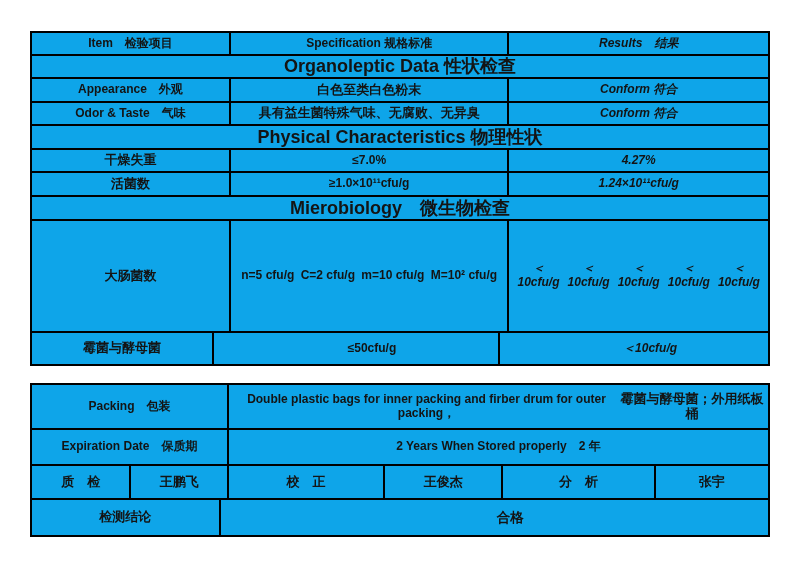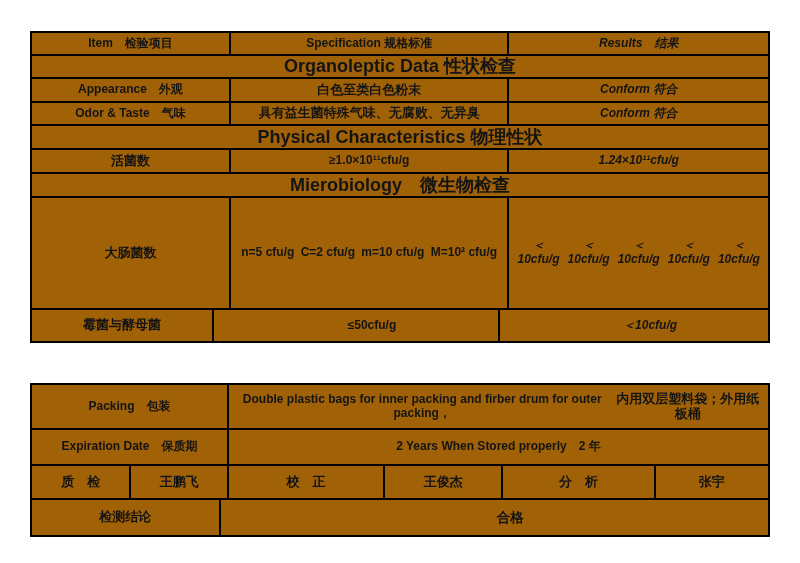--- a/index.html
+++ b/index.html
@@ -13,21 +13,21 @@
     font-family: "Liberation Sans", sans-serif;
     font-weight: 700;
     color: #141414;
     position: relative;
     overflow: hidden;
   }
   .tbl {
     position: absolute;
     border: 2px solid #000;
     box-sizing: border-box;
-    background: #a16207;
+    background: #0ea5e9;
   }
   .row {
     display: flex;
     box-sizing: border-box;
     border-bottom: 2px solid #000;
   }
   .row:last-child { border-bottom: none; gap: 32px; }
   .cell {
     box-sizing: border-box;
     border-right: 2px solid #000;
@@ -85,20 +85,25 @@
   <div class="row" style="height:23px">
     <div class="cell c1">Odor &amp; Taste　气味</div>
     <div class="cell c2 cn">具有益生菌特殊气味、无腐败、无异臭</div>
     <div class="cell c3">Conform 符合</div>
   </div>
 
   <div class="row" style="height:24px">
     <div class="cell section-cell">Physical Characteristics 物理性状</div>
   </div>
 
+  <div class="row" style="height:23px">
+    <div class="cell c1 cn">干燥失重</div>
+    <div class="cell c2">≤7.0%</div>
+    <div class="cell c3">4.27%</div>
+  </div>
 
   <div class="row" style="height:24px">
     <div class="cell c1 cn">活菌数</div>
     <div class="cell c2">≥1.0×10¹¹cfu/g</div>
     <div class="cell c3">1.24×10¹¹cfu/g</div>
   </div>
 
   <div class="row" style="height:24px">
     <div class="cell section-cell">Mierobiology　微生物检查</div>
   </div>
@@ -127,21 +132,21 @@
   </div>
 
 </div>
 
 <div class="tbl" id="info-table">
 
   <div class="row" style="height:45px">
     <div class="cell i1">Packing　包装</div>
     <div class="cell i2 stack">
       <span>Double plastic bags for inner packing and firber drum for outer packing，</span>
-      <span class="cn">内用双层塑料袋；外用纸板桶</span>
+      <span class="cn">霉菌与酵母菌；外用纸板桶</span>
     </div>
   </div>
 
   <div class="row" style="height:36px">
     <div class="cell i1">Expiration Date　保质期</div>
     <div class="cell i2">2 Years When Stored properly　2 年</div>
   </div>
 
   <div class="row" style="height:34px">
     <div class="cell cn" style="width:100px">质　检</div>

